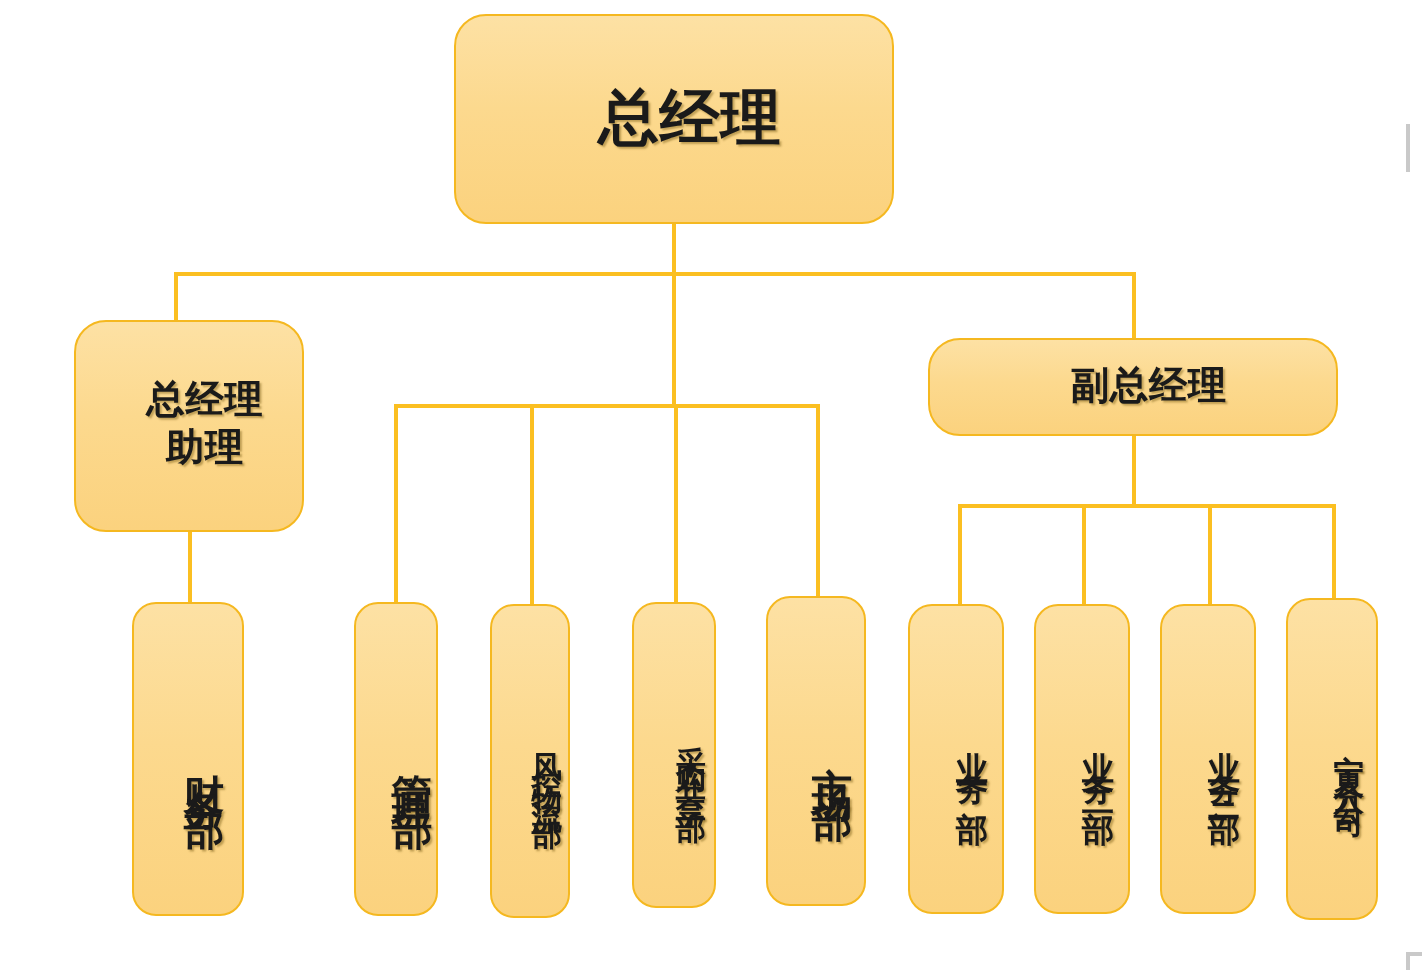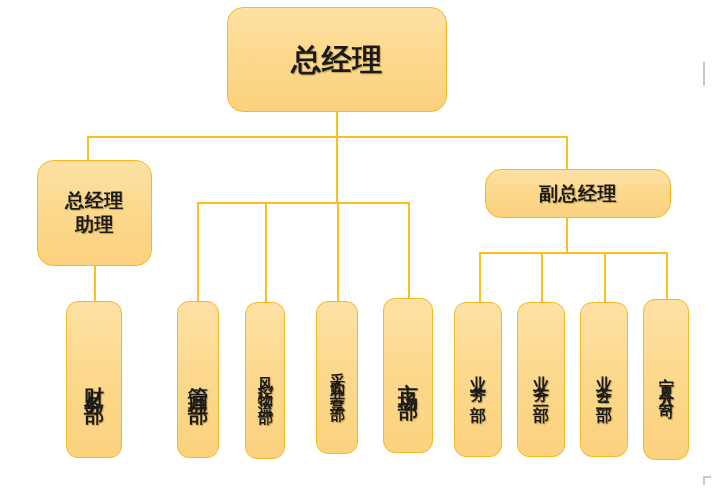--- a/index.html
+++ b/index.html
@@ -39,20 +39,21 @@
     display: flex;
     align-items: center;
     justify-content: center;
     text-align: center;
     color: #1a1a1a;
     font-weight: 700;
     line-height: 1.25;
     letter-spacing: 0.5px;
     text-shadow: 1px 1px 1px rgba(120, 90, 20, 0.45);
     overflow: hidden;
+    padding-left: 16px;
   }
   .node.round-lg { border-radius: 16px; }
 
   
   .node.vertical {
     writing-mode: vertical-rl;
     text-orientation: upright;
     letter-spacing: 8px;
     padding-top: 6px;
   }
@@ -101,21 +102,21 @@
 
   <div class="node round-lg" style="left:227px; top:7px; width:220px; height:105px; font-size:30px;">
     <span class="lbl">总经理</span>
   </div>
 
   <div class="node round-lg" style="left:37px; top:160px; width:115px; height:106px; font-size:19px;">
     <span class="lbl">总经理
 助理</span>
   </div>
 
-  <div class="node round-lg" style="left:464px; top:169px; width:186px; height:49px; font-size:19px;margin-left:21px;">
+  <div class="node round-lg" style="left:464px; top:169px; width:205px; height:49px; font-size:19px;">
     <span class="lbl">副总经理</span>
   </div>
 
   <div class="node vertical" style="left:66px; top:301px; width:56px; height:157px; font-size:20px;">
     <span class="lbl">财务部</span>
   </div>
 
   <div class="node vertical" style="left:177px; top:301px; width:42px; height:157px; font-size:20px;">
     <span class="lbl">管理部</span>
   </div>

